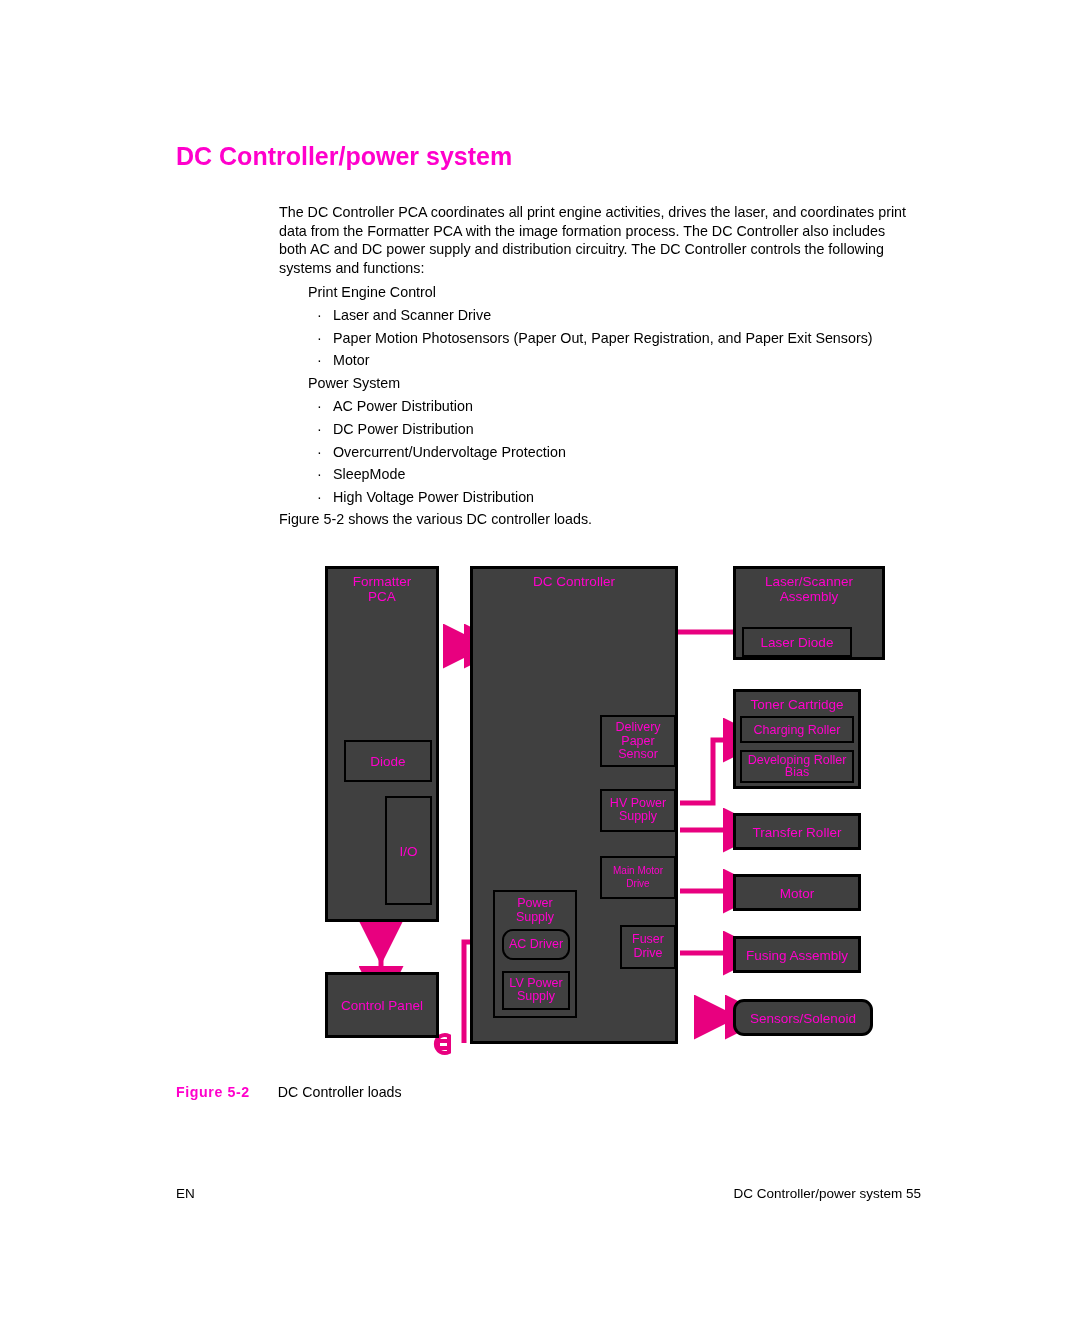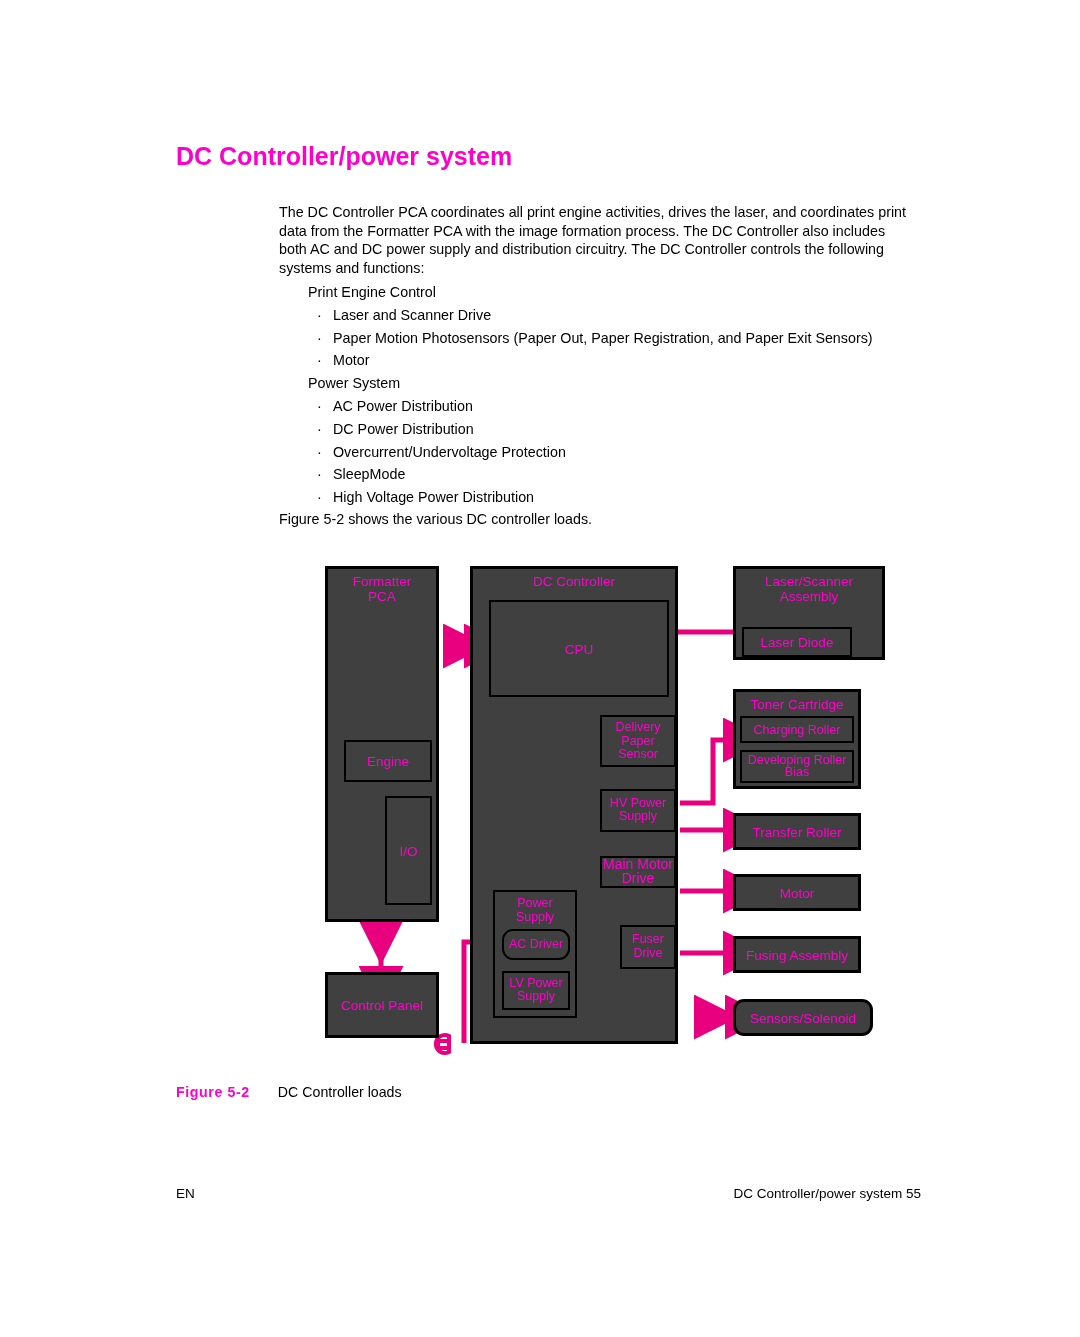--- a/index.html
+++ b/index.html
@@ -227,48 +227,45 @@
       <line x1="438" y1="1048" x2="449" y2="1048"></line>
       <line x1="438" y1="1041" x2="438" y2="1048"></line>
     </g>
   </svg>
 
   <div class="dbox" style="left:325px; top:566px; width:114px; height:356px;">
     <div class="caption-top">Formatter<br>PCA</div>
   </div>
 
   <div class="dbox thin" style="left:344px; top:740px; width:88px; height:42px;">
-    <div class="center-label">Engine</div>
+    <div class="center-label">Diode</div>
   </div>
 
   <div class="dbox thin" style="left:385px; top:796px; width:47px; height:109px;">
     <div class="center-label">I/O</div>
   </div>
 
   <div class="dbox" style="left:325px; top:972px; width:114px; height:66px;">
     <div class="center-label">Control Panel</div>
   </div>
 
   <div class="dbox" style="left:470px; top:566px; width:208px; height:478px;">
     <div class="caption-top">DC Controller</div>
   </div>
 
-  <div class="dbox thin" style="left:489px; top:600px; width:180px; height:97px;">
-    <div class="center-label">CPU</div>
-  </div>
 
   <div class="dbox thin" style="left:600px; top:715px; width:76px; height:52px; font-size:12.5px; line-height:13.6px;">
     <div class="center-label">Delivery<br>Paper<br>Sensor</div>
   </div>
 
   <div class="dbox thin" style="left:600px; top:789px; width:76px; height:43px; font-size:12.5px; line-height:13.6px;">
     <div class="center-label">HV Power<br>Supply</div>
   </div>
 
-  <div class="dbox thin" style="left:600px; top:856px; width:76px; height:32px; font-size:14px; line-height:13.6px;">
+  <div class="dbox thin" style="left:600px; top:856px; width:76px; height:43px; font-size:10px; line-height:13.6px;">
     <div class="center-label">Main Motor<br>Drive</div>
   </div>
 
   <div class="dbox thin" style="left:620px; top:925px; width:56px; height:44px; font-size:12.5px; line-height:13.6px;">
     <div class="center-label">Fuser<br>Drive</div>
   </div>
 
   <div class="dbox thin" style="left:493px; top:890px; width:84px; height:128px; font-size:12.5px; line-height:13.6px;">
     <div class="caption-top">Power<br>Supply</div>
   </div>

